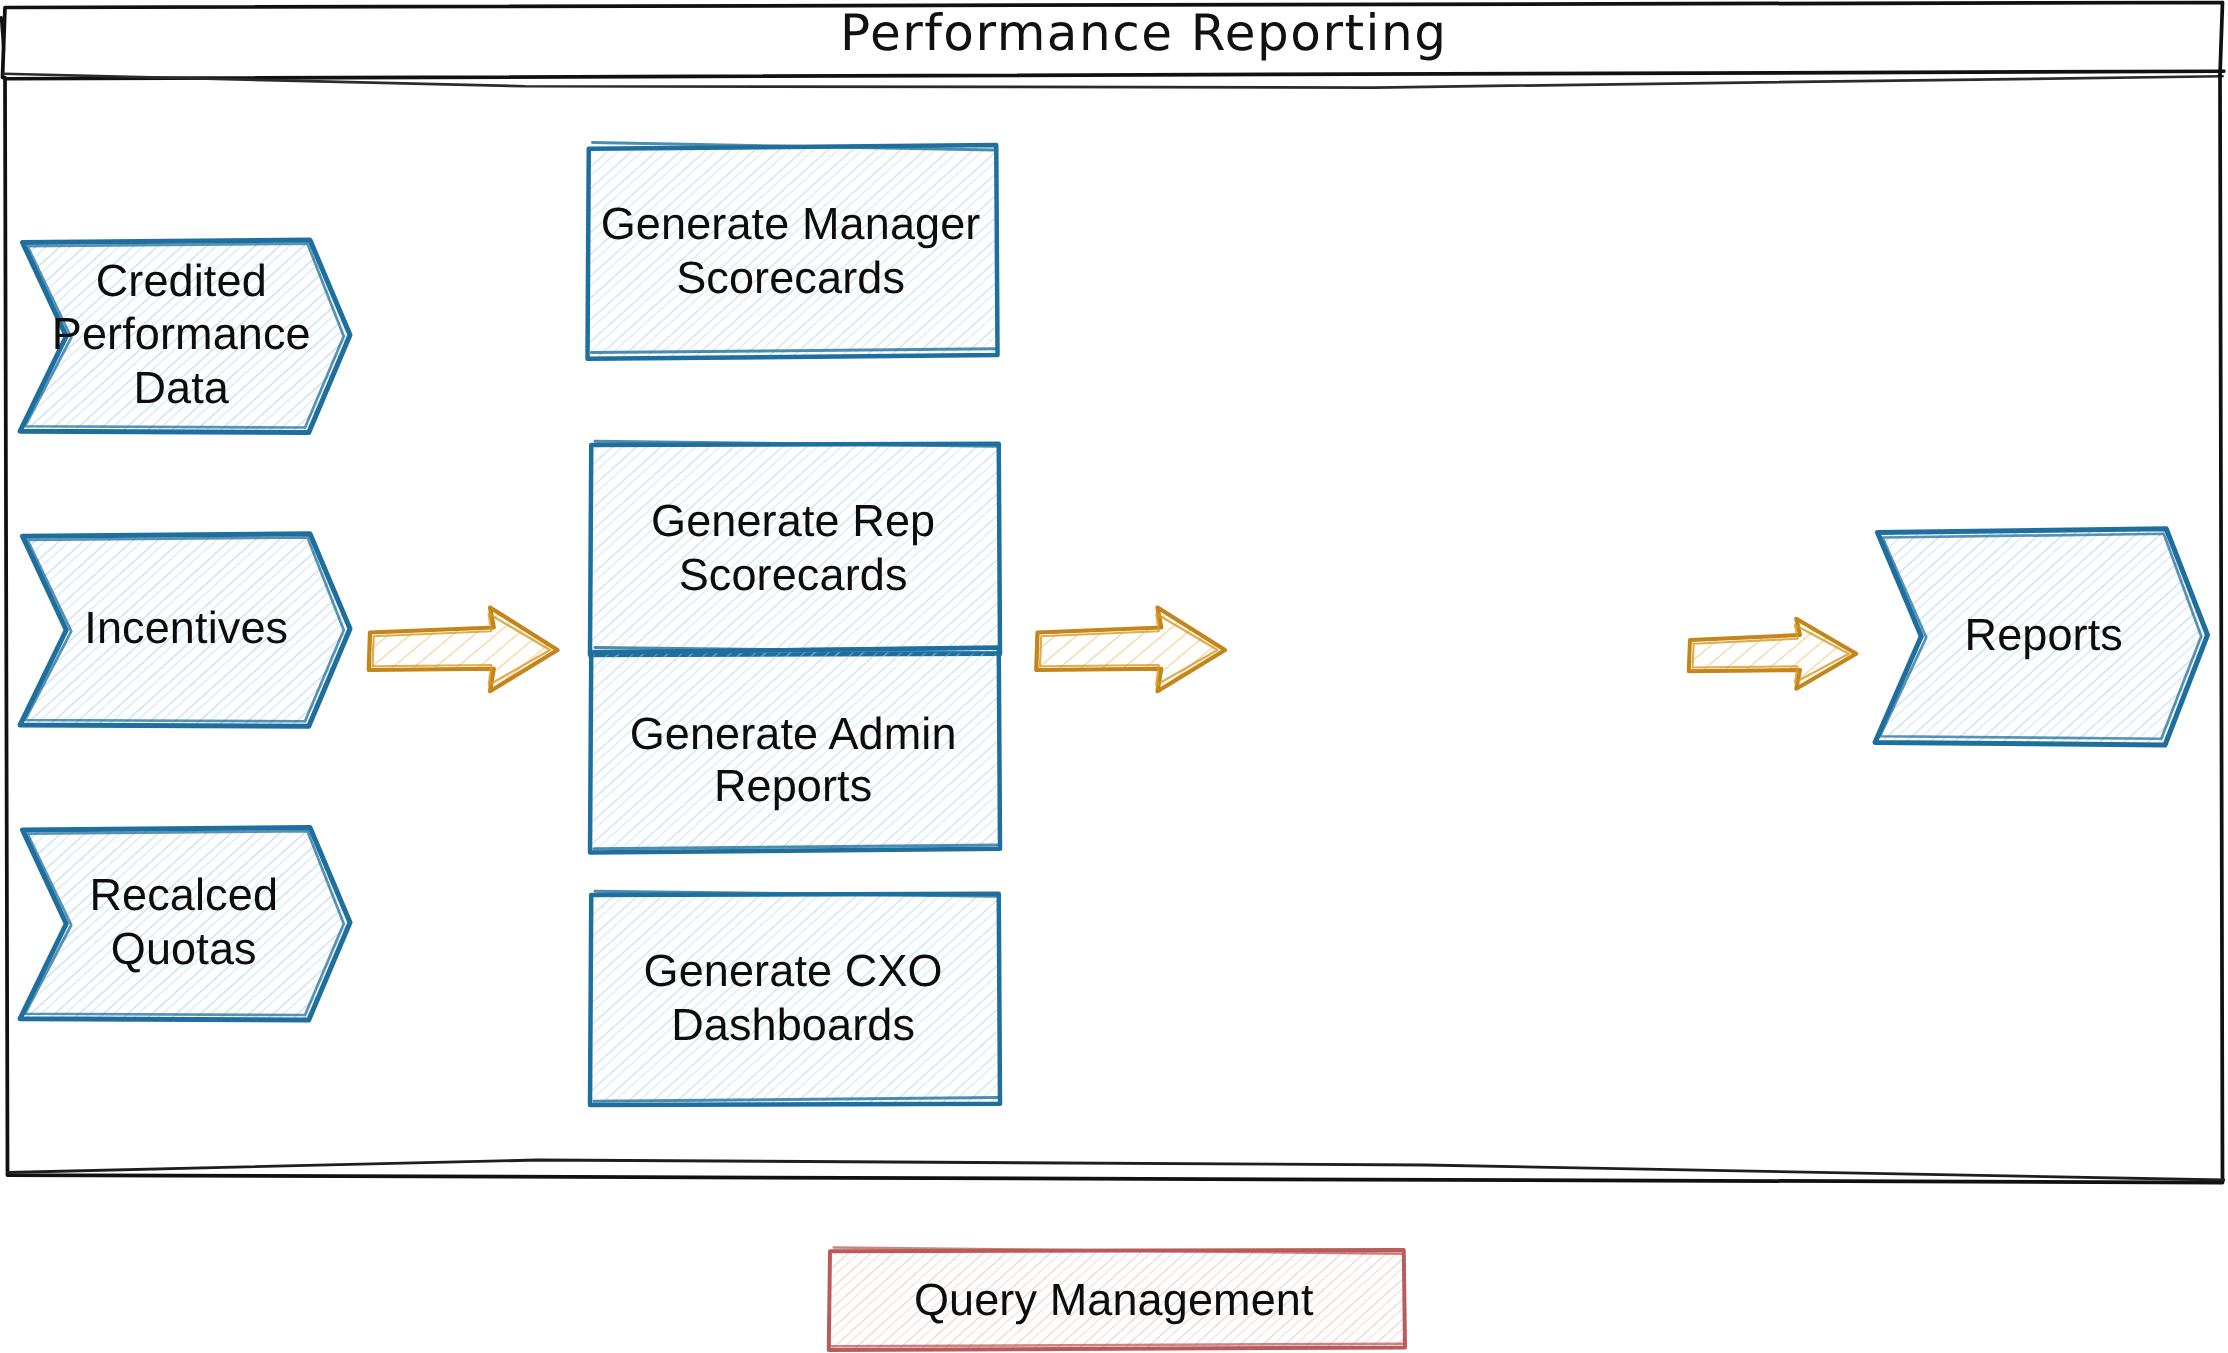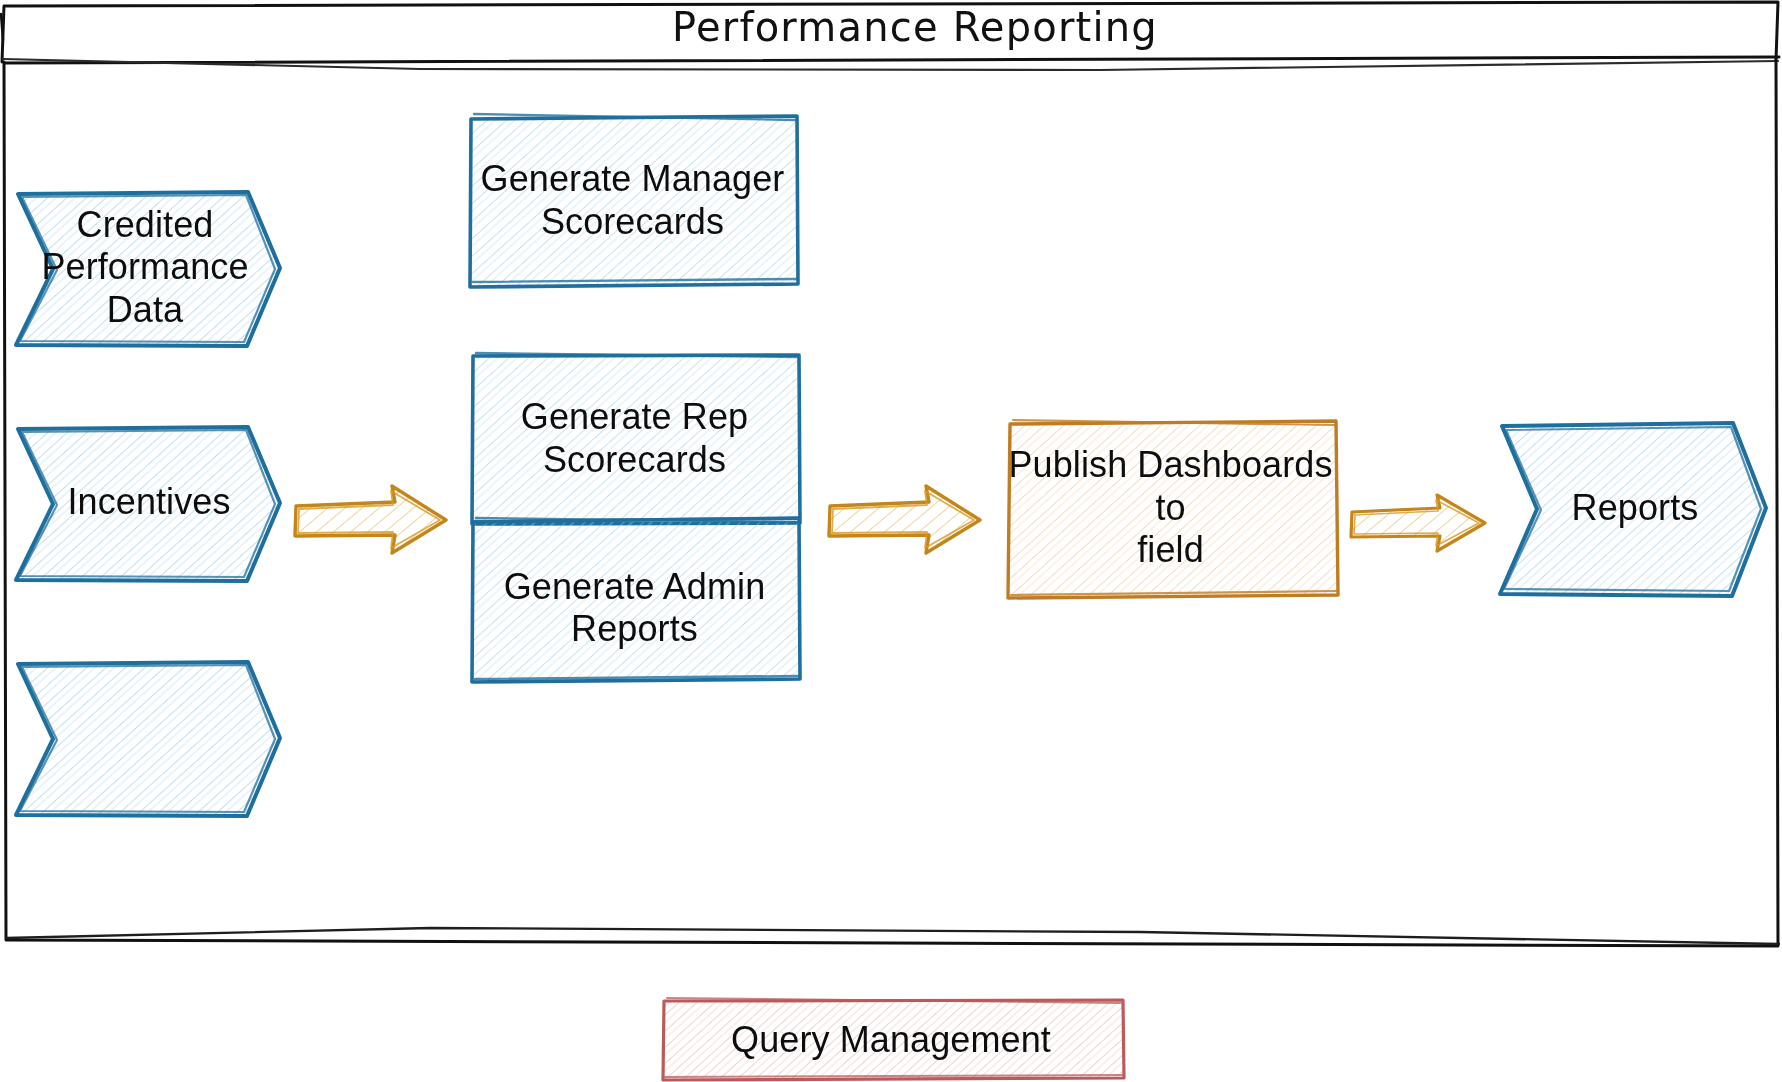--- a/index.html
+++ b/index.html
@@ -116,20 +116,22 @@
 Performance
 Data</div>
   </div>
 
   <div class="node" style="left:14px;top:660px;width:260px;height:155px;">
     <svg class="shape-svg" style="left:-8px;top:-8px;" width="285" height="175" viewBox="0 0 285 175">
       <path d="M12,12 L242,10 L274,86 L241,164 L10,163 L47,87 Z" fill="url(#hatchBlue)" fill-opacity="0.55"></path>
       <path d="M12,12 L242,10 L274,86 L241,164 L10,163 L47,87 Z" fill="none" stroke="#1F6F9E" stroke-width="4" stroke-linejoin="round" stroke-linecap="round"></path>
       <path d="M16,15 L240,13 L269,87 L238,160 L14,159 L51,88 Z" fill="none" stroke="#1F6F9E" stroke-width="2.2" stroke-linejoin="round" stroke-opacity="0.75"></path>
     </svg>
+    <div class="label" style="left:26px;top:0;width:214px;height:155px;">Recalced
+Quotas</div>
   </div>
 
   <div class="node" style="left:292px;top:480px;width:160px;height:80px;">
     <svg class="arrow-svg" style="left:0;top:0;" width="160" height="80" viewBox="0 0 160 80">
       <path d="M4,26 L103,22 L100,6 L154,40 L100,73 L103,55 L3,56 Z" fill="url(#hatchArrow)" fill-opacity="0.5"></path>
       <path d="M4,26 L103,22 L100,6 L154,40 L100,73 L103,55 L3,56 Z" fill="none" stroke="#C4851A" stroke-width="3.4" stroke-linejoin="round" stroke-linecap="round"></path>
       <path d="M7,29 L101,25 L99,11 L148,40 L99,68 L101,52 L6,53 Z" fill="none" stroke="#D9981F" stroke-width="1.8" stroke-linejoin="round" stroke-opacity="0.8"></path>
     </svg>
   </div>
 
@@ -156,38 +158,38 @@
   <div class="node" style="left:472px;top:518px;width:325px;height:160px;">
     <svg class="shape-svg" style="left:-9px;top:-9px;" width="345" height="182" viewBox="0 0 345 182">
       <path d="M10,13 L336,9 L337,170 L9,173 Z" fill="url(#hatchBlue)" fill-opacity="0.5"></path>
       <path d="M10,13 L336,9 L337,170 L9,173 Z" fill="none" stroke="#1F6F9E" stroke-width="3.6" stroke-linejoin="round" stroke-linecap="round"></path>
       <path d="M13,9 L334,13 M12,170 L335,167" fill="none" stroke="#1F6F9E" stroke-width="2.4" stroke-opacity="0.8" stroke-linecap="round"></path>
     </svg>
     <div class="label" style="left:0;top:0;width:325px;height:180px;">Generate Admin
 Reports</div>
   </div>
 
+  <div class="node" style="left:472px;top:715px;width:325px;height:167px;">
+    <svg class="shape-svg" style="left:-9px;top:-9px;" width="345" height="188" viewBox="0 0 345 188">
+      <path d="M10,10 L336,9 L337,177 L9,178 Z" fill="url(#hatchBlue)" fill-opacity="0.5"></path>
+      <path d="M10,10 L336,9 L337,177 L9,178 Z" fill="none" stroke="#1F6F9E" stroke-width="3.6" stroke-linejoin="round" stroke-linecap="round"></path>
+      <path d="M13,7 L334,11 M12,175 L335,172" fill="none" stroke="#1F6F9E" stroke-width="2.4" stroke-opacity="0.8" stroke-linecap="round"></path>
+    </svg>
+    <div class="label" style="left:0;top:0;width:325px;height:167px;">Generate CXO
+Dashboards</div>
+  </div>
 
   <div class="node" style="left:826px;top:480px;width:160px;height:80px;">
     <svg class="arrow-svg" style="left:0;top:0;" width="160" height="80" viewBox="0 0 160 80">
       <path d="M4,26 L103,22 L100,6 L154,40 L100,73 L103,55 L3,56 Z" fill="url(#hatchArrow)" fill-opacity="0.5"></path>
       <path d="M4,26 L103,22 L100,6 L154,40 L100,73 L103,55 L3,56 Z" fill="none" stroke="#C4851A" stroke-width="3.4" stroke-linejoin="round" stroke-linecap="round"></path>
       <path d="M7,29 L101,25 L99,11 L148,40 L99,68 L101,52 L6,53 Z" fill="none" stroke="#D9981F" stroke-width="1.8" stroke-linejoin="round" stroke-opacity="0.8"></path>
     </svg>
   </div>
 
-  <div class="node" style="left:1008px;top:422px;width:325px;height:172px;">
-    <svg class="shape-svg" style="left:-9px;top:-9px;" width="348" height="194" viewBox="0 0 348 194">
-      <path d="M11,11 L337,8 L339,182 L9,185 Z" fill="url(#hatchOrange)" fill-opacity="0.45"></path>
-      <path d="M11,11 L337,8 L339,182 L9,185 Z" fill="none" stroke="#C07C22" stroke-width="3.4" stroke-linejoin="round" stroke-linecap="round"></path>
-      <path d="M14,7 L335,12 M12,182 L337,178" fill="none" stroke="#C07C22" stroke-width="2.2" stroke-opacity="0.8" stroke-linecap="round"></path>
-    </svg>
-    <div class="label" style="left:0;top:0;width:325px;height:172px;">Publish Dashboards to
-field</div>
-  </div>
 
   <div class="node" style="left:1348px;top:490px;width:142px;height:66px;">
     <svg class="arrow-svg" style="left:0;top:0;" width="142" height="66" viewBox="0 0 142 66">
       <path d="M4,22 L92,18 L89,5 L137,33 L89,61 L92,46 L3,47 Z" fill="url(#hatchArrow)" fill-opacity="0.5"></path>
       <path d="M4,22 L92,18 L89,5 L137,33 L89,61 L92,46 L3,47 Z" fill="none" stroke="#C4851A" stroke-width="3.2" stroke-linejoin="round" stroke-linecap="round"></path>
       <path d="M7,25 L90,21 L88,10 L131,33 L88,56 L90,43 L6,44 Z" fill="none" stroke="#D9981F" stroke-width="1.7" stroke-linejoin="round" stroke-opacity="0.8"></path>
     </svg>
   </div>
 
   <div class="node" style="left:1498px;top:422px;width:260px;height:172px;">

